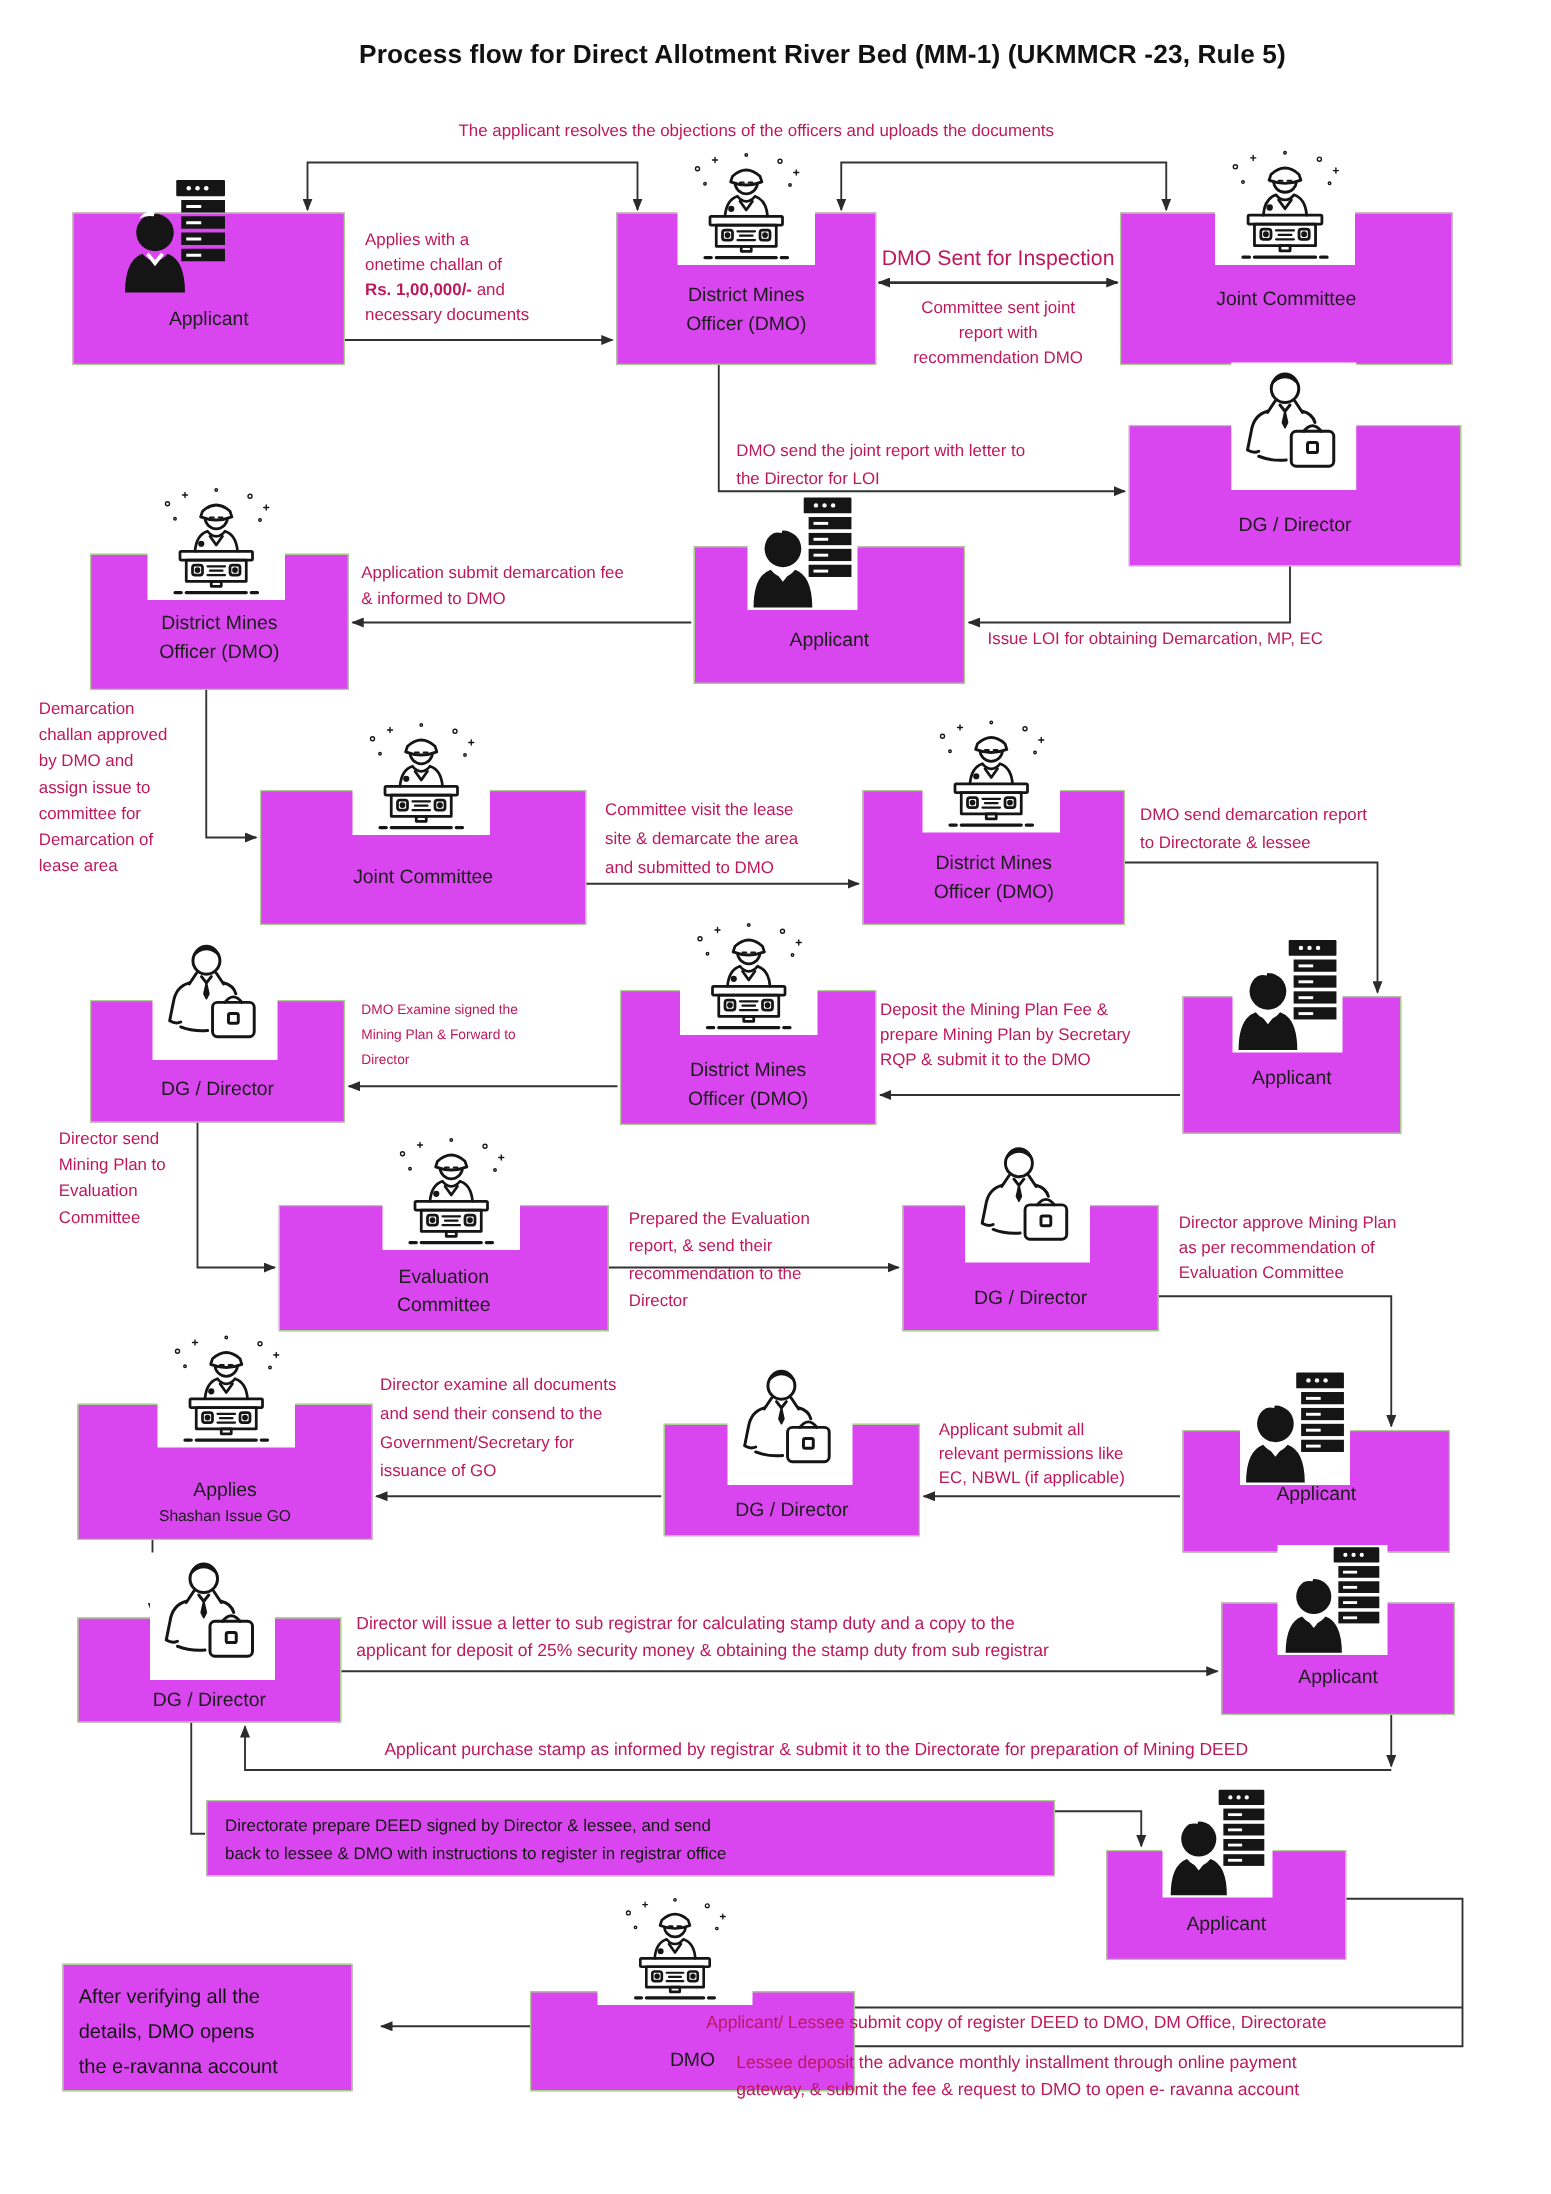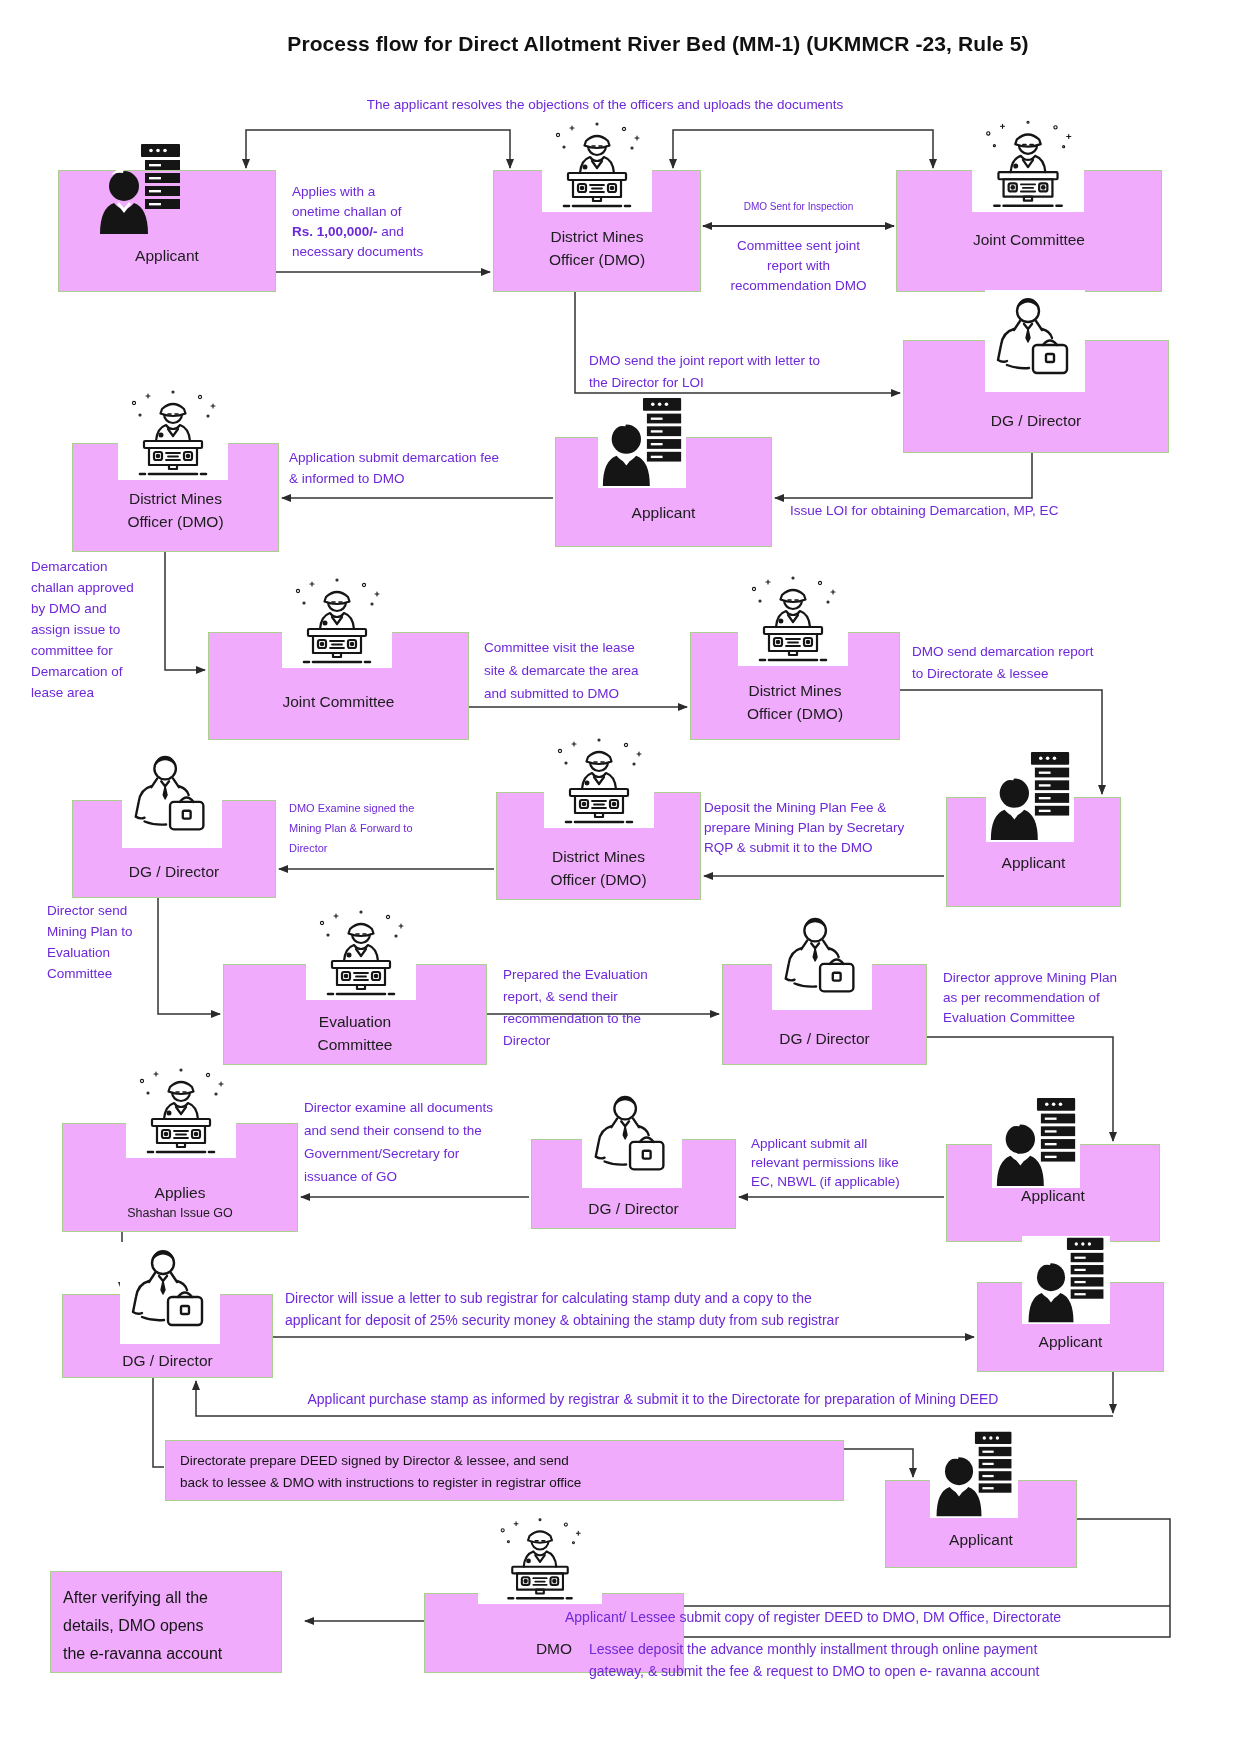--- a/index.html
+++ b/index.html
@@ -1,30 +1,30 @@
 <!DOCTYPE html>
 <html><head>
 <meta charset="utf-8">
 <style>
   * { margin:0; padding:0; box-sizing:border-box; }
   html,body { background:#ffffff; font-family:"Liberation Sans", sans-serif; color:#141414; }
   #canvas { position:relative; width:1241px; height:1755px; background:#ffffff; overflow:hidden; }
   #edge-layer { position:absolute; left:0; top:0; width:1241px; height:1755px; z-index:1; }
   .page-title { position:absolute; left:236px; top:30px; width:844px; text-align:center;
     font-size:21px; line-height:28px; color:#111; letter-spacing:0.1px; }
-  .node { position:absolute; background:#f0abfc; border:1.6px solid #a9d08e; z-index:2;
+  .node { position:absolute; background:#d946ef; border:1.6px solid #a9d08e; z-index:2;
     display:flex; align-items:flex-end; justify-content:center; }
   .node-label { width:100%; text-align:center; font-size:15.5px; line-height:23px; color:#1c1c1c; }
   .sublabel { font-size:12.5px; line-height:19px; }
   .node.note { display:block; }
   .note-text { text-align:left; }
   .icon { position:absolute; z-index:3; }
   .icon-bg { background:#ffffff; }
   .icon svg { width:100%; height:100%; display:block; }
-  .flabel { position:absolute; z-index:2; color:#6d28d9; white-space:nowrap; }
+  .flabel { position:absolute; z-index:2; color:#be185d; white-space:nowrap; }
   .bold { font-weight:bold; }
 </style>
 </head>
 <body>
 
 <div id="canvas">
   <svg id="edge-layer" viewBox="0 0 1241 1755">
     <defs>
       <marker id="ah" markerUnits="userSpaceOnUse" markerWidth="10" markerHeight="8" refX="9" refY="4" orient="auto">
         <path d="M0,0 L10,4 L0,8 Z" fill="#2b2b2b"></path>
@@ -653,21 +653,21 @@
     </div>
     <div class="flabel" style="left: 304px; top: 96px; font-size: 13.5px; line-height: 18px; width: 602px; text-align: center;">
       <div>The applicant resolves the objections of the officers and uploads the documents</div>
     </div>
     <div class="flabel" style="left: 292px; top: 182px; font-size: 13.5px; line-height: 20px; text-align: left;">
       <div>Applies with a</div>
       <div>onetime challan of</div>
       <div><span class="bold">Rs. 1,00,000/-</span><span> and</span></div>
       <div>necessary documents</div>
     </div>
-    <div class="flabel" style="left: 696px; top: 198px; font-size: 10px; line-height: 18px; width: 205px; text-align: center;">
+    <div class="flabel" style="left: 696px; top: 198px; font-size: 17px; line-height: 18px; width: 205px; text-align: center;">
       <div>DMO Sent for Inspection</div>
     </div>
     <div class="flabel" style="left: 701px; top: 236px; font-size: 13.5px; line-height: 20px; width: 195px; text-align: center;">
       <div>Committee sent joint</div>
       <div>report with</div>
       <div>recommendation DMO</div>
     </div>
     <div class="flabel" style="left: 589px; top: 350px; font-size: 13.5px; line-height: 22px; text-align: left;">
       <div>DMO send the joint report with letter to</div>
       <div>the Director for LOI</div>

